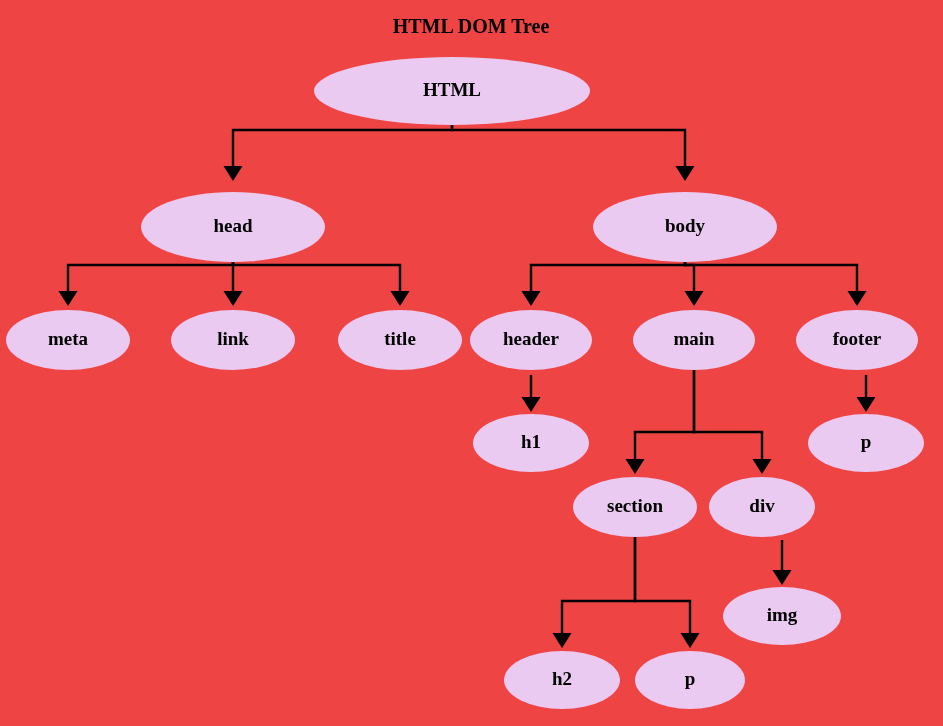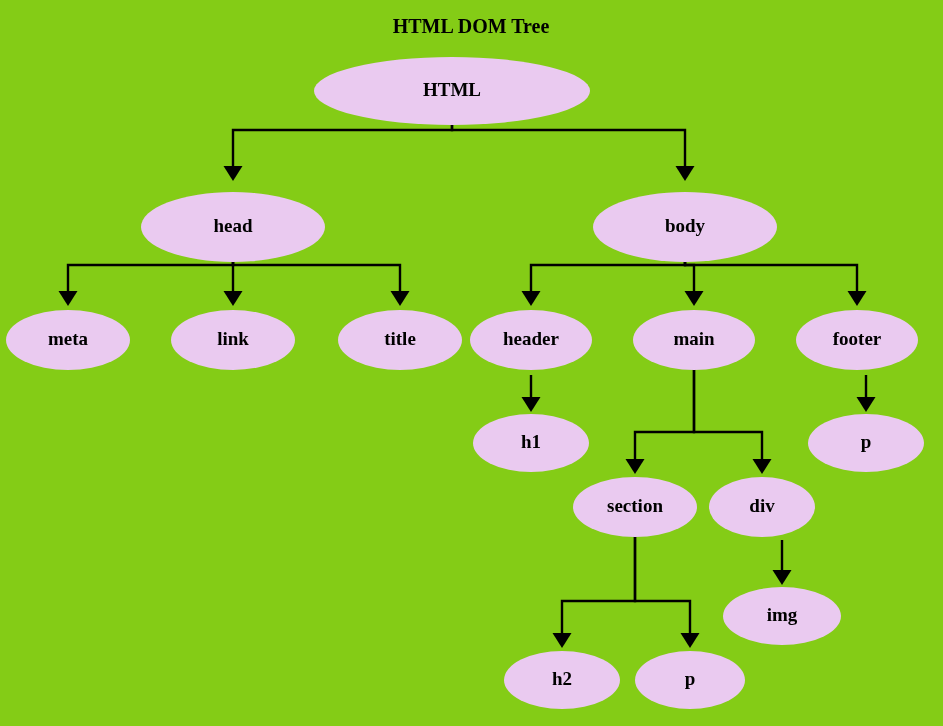--- a/index.html
+++ b/index.html
@@ -10,21 +10,21 @@
   body {
     width: 943px;
     height: 726px;
     font-family: "Liberation Serif", "DejaVu Serif", serif;
     overflow: hidden;
   }
   #diagram-root {
     position: relative;
     width: 943px;
     height: 726px;
-    background: #84cc16;
+    background: #ef4444;
   }
   svg#dom-tree-svg {
     display: block;
     width: 943px;
     height: 726px;
   }
   .node-ellipse {
     stroke: none;
   }
   .node-label {

